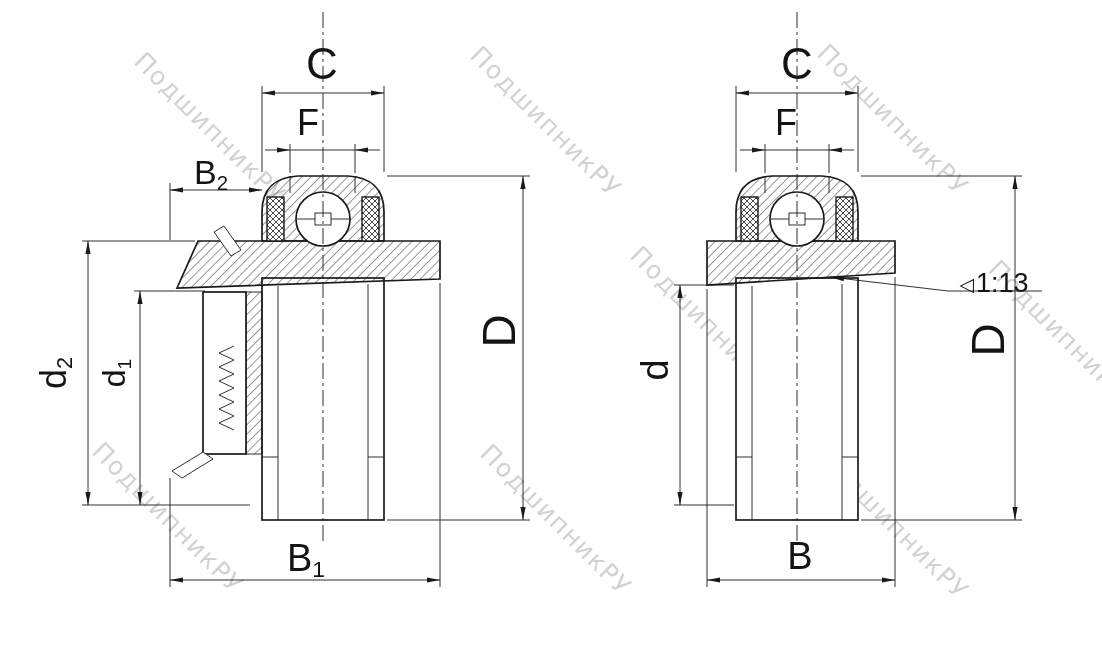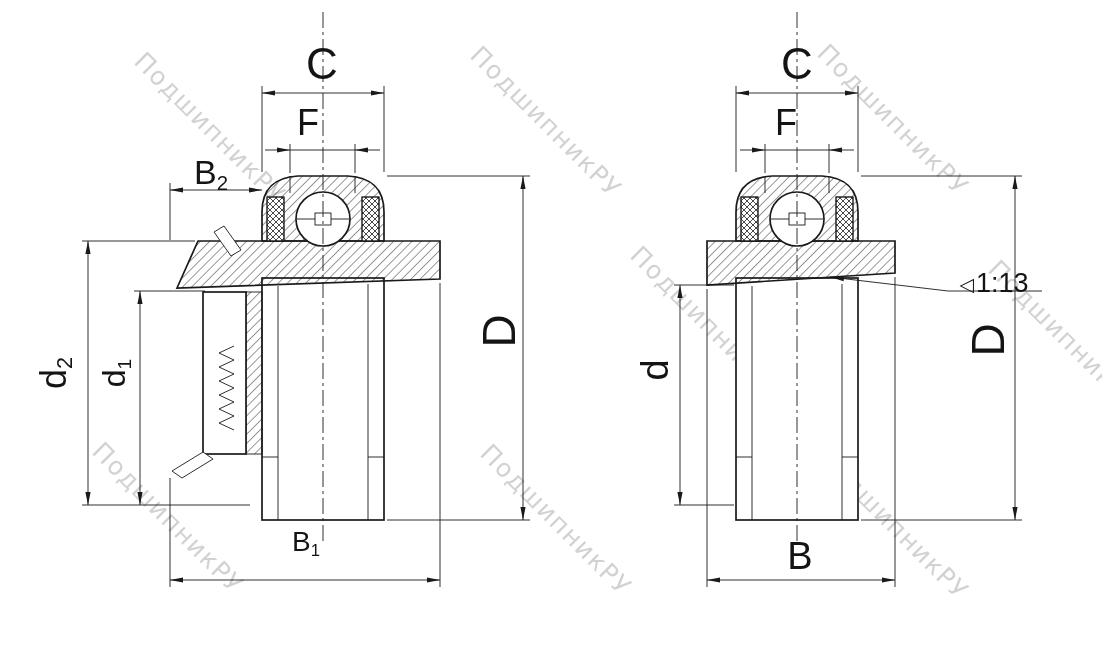--- a/index.html
+++ b/index.html
@@ -174,21 +174,21 @@
       <line x1="797" y1="12" x2="797" y2="542" stroke-width="0.9" stroke-dasharray="16 4 3 4"></line>
     </g>
   </svg>
 
   <div class="dim" style="left:322px;top:64px;font-size:44px">C</div>
   <div class="dim" style="left:308px;top:123px;font-size:36px">F</div>
   <div class="dim" style="left:211px;top:174px;font-size:34px"><span>B</span><span class="sb">2</span></div>
   <div class="dim rot" style="left:56px;top:373px;font-size:36px"><span>d</span><span class="sb">2</span></div>
   <div class="dim rot" style="left:116px;top:373px;font-size:32px"><span>d</span><span class="sb">1</span></div>
   <div class="dim rot" style="left:499px;top:331px;font-size:46px">D</div>
-  <div class="dim" style="left:306px;top:544px;font-size:28px"><span>B</span><span class="sb">1</span></div>
+  <div class="dim" style="left:306px;top:560px;font-size:38px"><span>B</span><span class="sb">1</span></div>
 
   <div class="dim" style="left:797px;top:64px;font-size:44px">C</div>
   <div class="dim" style="left:786px;top:123px;font-size:36px">F</div>
   <div class="dim rot" style="left:655px;top:370px;font-size:38px">d</div>
   <div class="dim rot" style="left:988px;top:340px;font-size:46px">D</div>
   <div class="dim" style="left:800px;top:556px;font-size:38px">B</div>
   <div class="dim" style="left:994px;top:283px;font-size:27px"><span class="tri">◁</span><span>1:13</span></div>
 
 </div>
 

